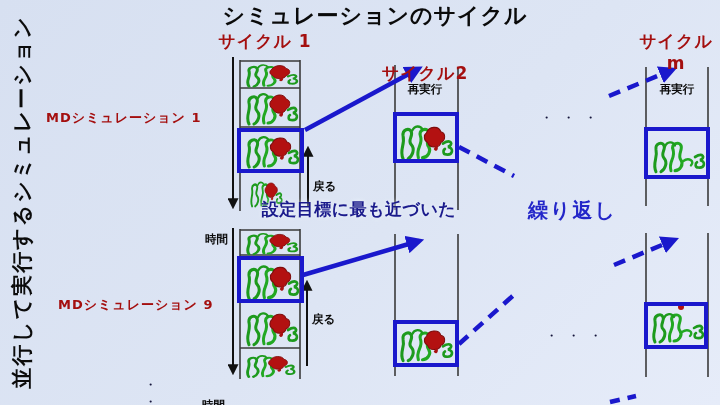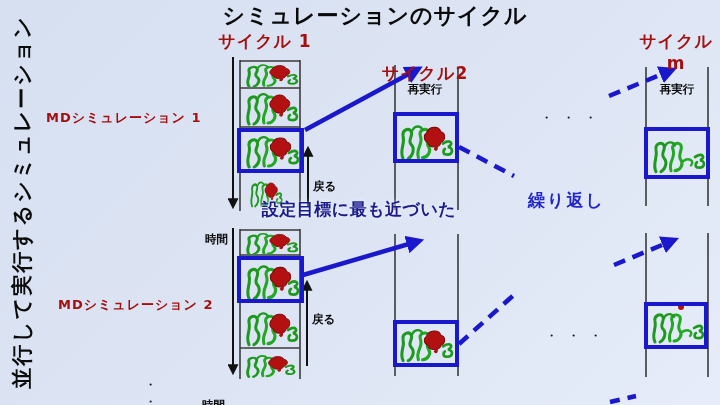--- a/index.html
+++ b/index.html
@@ -9,21 +9,21 @@
   .abs{position:absolute;}
   .t{font-weight:700;color:#0b0b0b;}
   .title{font-size:22px;letter-spacing:1px;text-align:center;color:#0a0a0a;}
   .red{color:#a40f0f;}
   .cyc{font-size:17px;text-align:center;letter-spacing:1px;}
   .mdlab{font-size:13px;letter-spacing:1px;}
   .small{font-size:11.5px;margin-top:32px;}
   .navy{color:#1b1b8c;}
   .anno{font-size:17px;line-height:22px;text-align:center;letter-spacing:0.5px;
         text-shadow:0 0 5px rgba(244,248,255,.9);}
-  .repeat{font-size:17px;color:#2326c9;letter-spacing:2px;}
+  .repeat{font-size:20px;color:#2326c9;letter-spacing:2px;margin-top:8px;}
   .dots-h{font-size:13px;letter-spacing:9px;color:#14143a;}
   .dots-v{font-size:13px;color:#14143a;white-space:pre-line;line-height:17px;}
   .vert-label{font-size:21px;letter-spacing:2px;text-align:center;
               transform-origin:0 0;transform:rotate(-90deg);}
   .bbox{position:absolute;box-sizing:border-box;border:4px solid #1a18cc;}
   svg{position:absolute;left:0;top:0;}
 </style>
 </head>
 <body>
 
@@ -129,21 +129,21 @@
   <div class="abs t vert-label" style="left:8px;top:400px;width:396px;height:28px;">並行して実行するシミュレーション</div>
 
   <div class="abs t red cyc" style="left:215px;top:30px;width:100px;">サイクル 1</div>
   <div class="abs t red cyc" style="left:375px;top:30px;width:100px;margin-top:32px;">サイクル2</div>
   <div class="abs t red cyc" style="left:630px;top:30px;width:92px;">サイクルm</div>
 
   <div class="abs t small" style="left:395px;top:50px;width:60px;text-align:center;">再実行</div>
   <div class="abs t small" style="left:647px;top:50px;width:60px;text-align:center;">再実行</div>
 
   <div class="abs t red mdlab" style="left:46px;top:109px;">MDシミュレーション 1</div>
-  <div class="abs t red mdlab" style="left:58px;top:296px;">MDシミュレーション 2</div>
+  <div class="abs t red mdlab" style="left:58px;top:296px;">MDシミュレーション 9</div>
 
   <div class="abs t small" style="left:196px;top:200px;width:32px;text-align:right;">時間</div>
   <div class="abs t small" style="left:193px;top:366px;width:32px;text-align:right;">時間</div>
 
   <div class="abs t small" style="left:313px;top:147px;">戻る</div>
   <div class="abs t small" style="left:312px;top:280px;">戻る</div>
 
   <div class="abs t navy anno" style="left:243px;top:198px;width:232px;">
     <div>設定目標に最も近づいた</div>
   </div>

